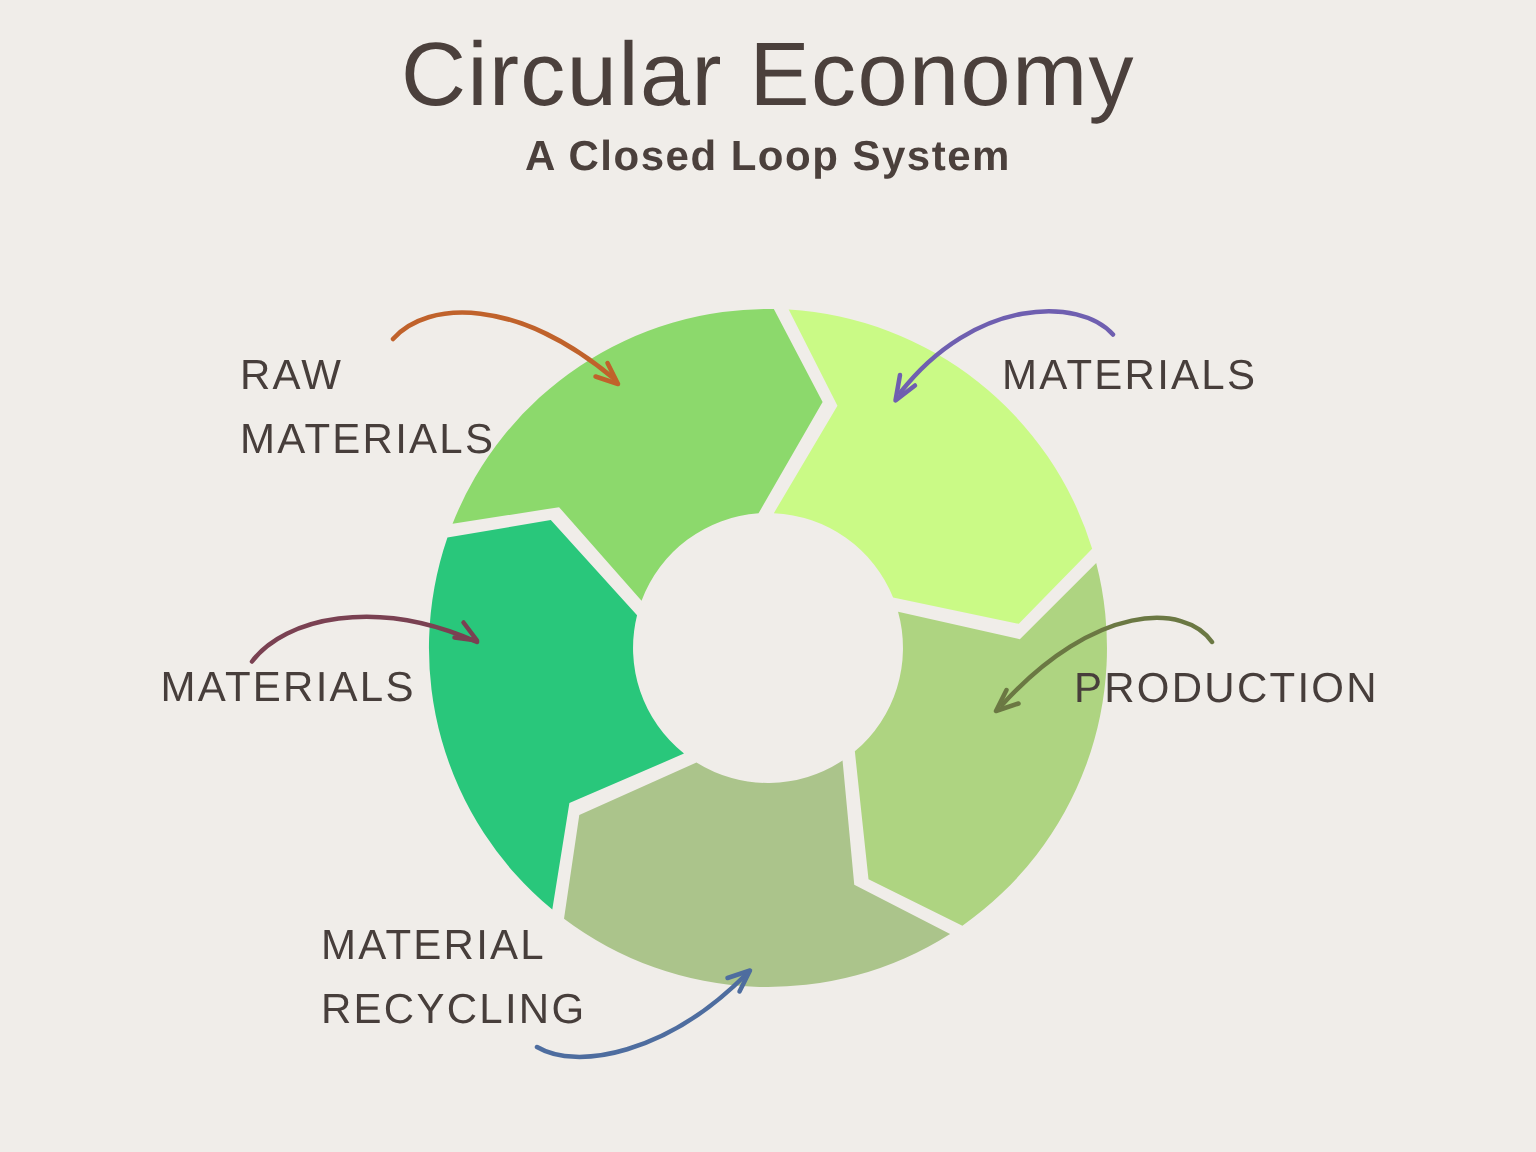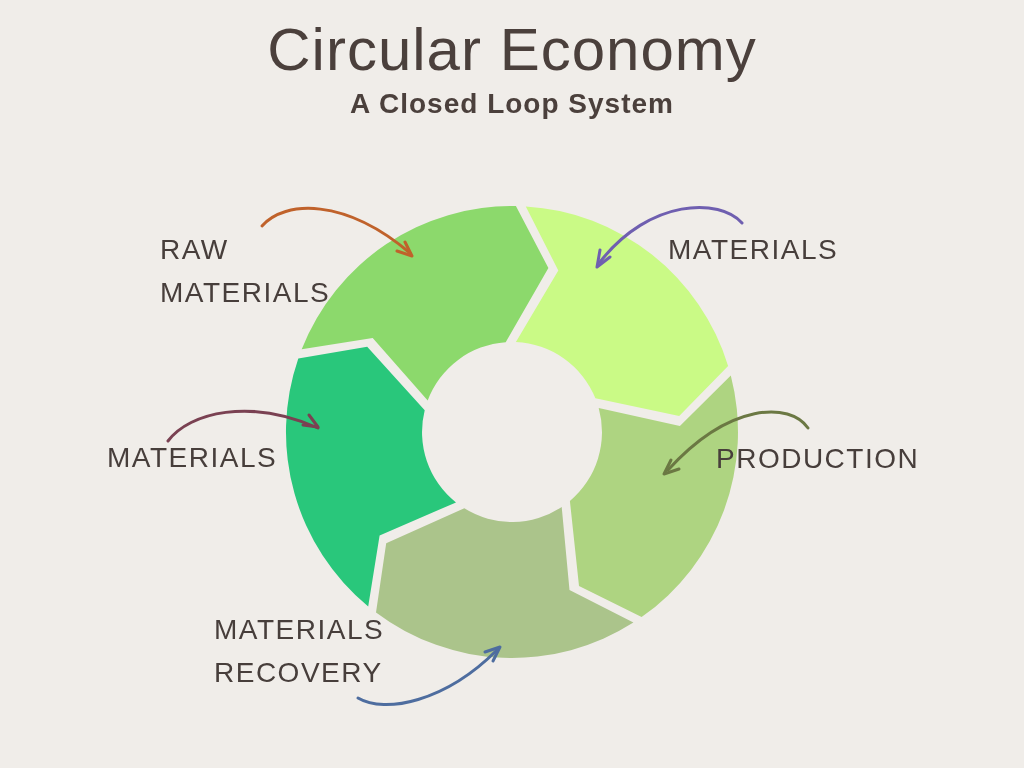--- a/index.html
+++ b/index.html
@@ -72,15 +72,15 @@
       <path d="M168,441 C190,412 250,398 318,428" fill="none" stroke="#7a4152" stroke-width="3" stroke-linecap="round" stroke-linejoin="round"></path>
       <path d="M303,425 L318,427 L309,415" fill="none" stroke="#7a4152" stroke-width="3" stroke-linecap="round" stroke-linejoin="round"></path>
       <path d="M262,226 C285,200 345,198 410,253" fill="none" stroke="#c0622b" stroke-width="3" stroke-linecap="round" stroke-linejoin="round"></path>
       <path d="M397,251 L412,256 L405,242" fill="none" stroke="#c0622b" stroke-width="3" stroke-linecap="round" stroke-linejoin="round"></path>
     </svg>
 
   <div class="seg-label lbl-raw" style="color: rgb(71, 62, 59);">RAW MATERIALS</div>
   <div class="seg-label lbl-production" style="color: rgb(71, 62, 59);">MATERIALS</div>
   <div class="seg-label lbl-consumption" style="color: rgb(71, 62, 59);">PRODUCTION</div>
   <div class="seg-label lbl-recycling" style="color: rgb(71, 62, 59);">MATERIALS</div>
-  <div class="seg-label lbl-recovery" style="color: rgb(71, 62, 59);">MATERIALS RECOVERY</div>
+  <div class="seg-label lbl-recovery" style="color: rgb(71, 62, 59);">MATERIAL RECYCLING</div>
 
 </div>
 
 </body></html>

